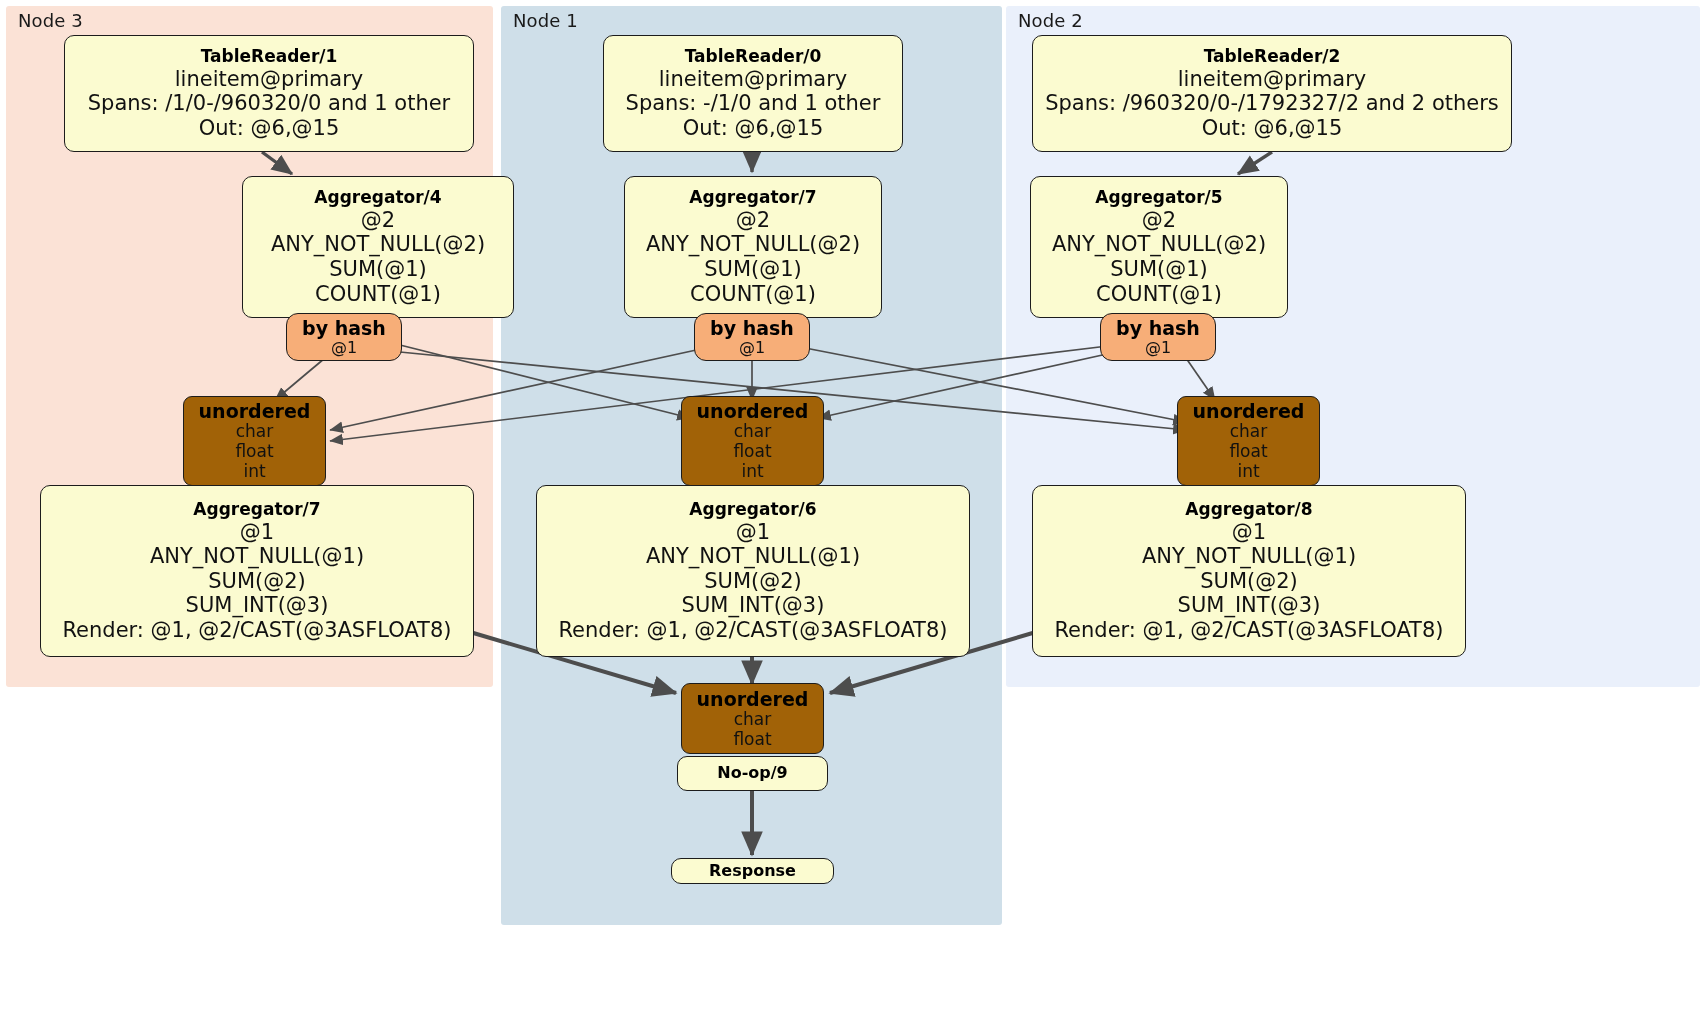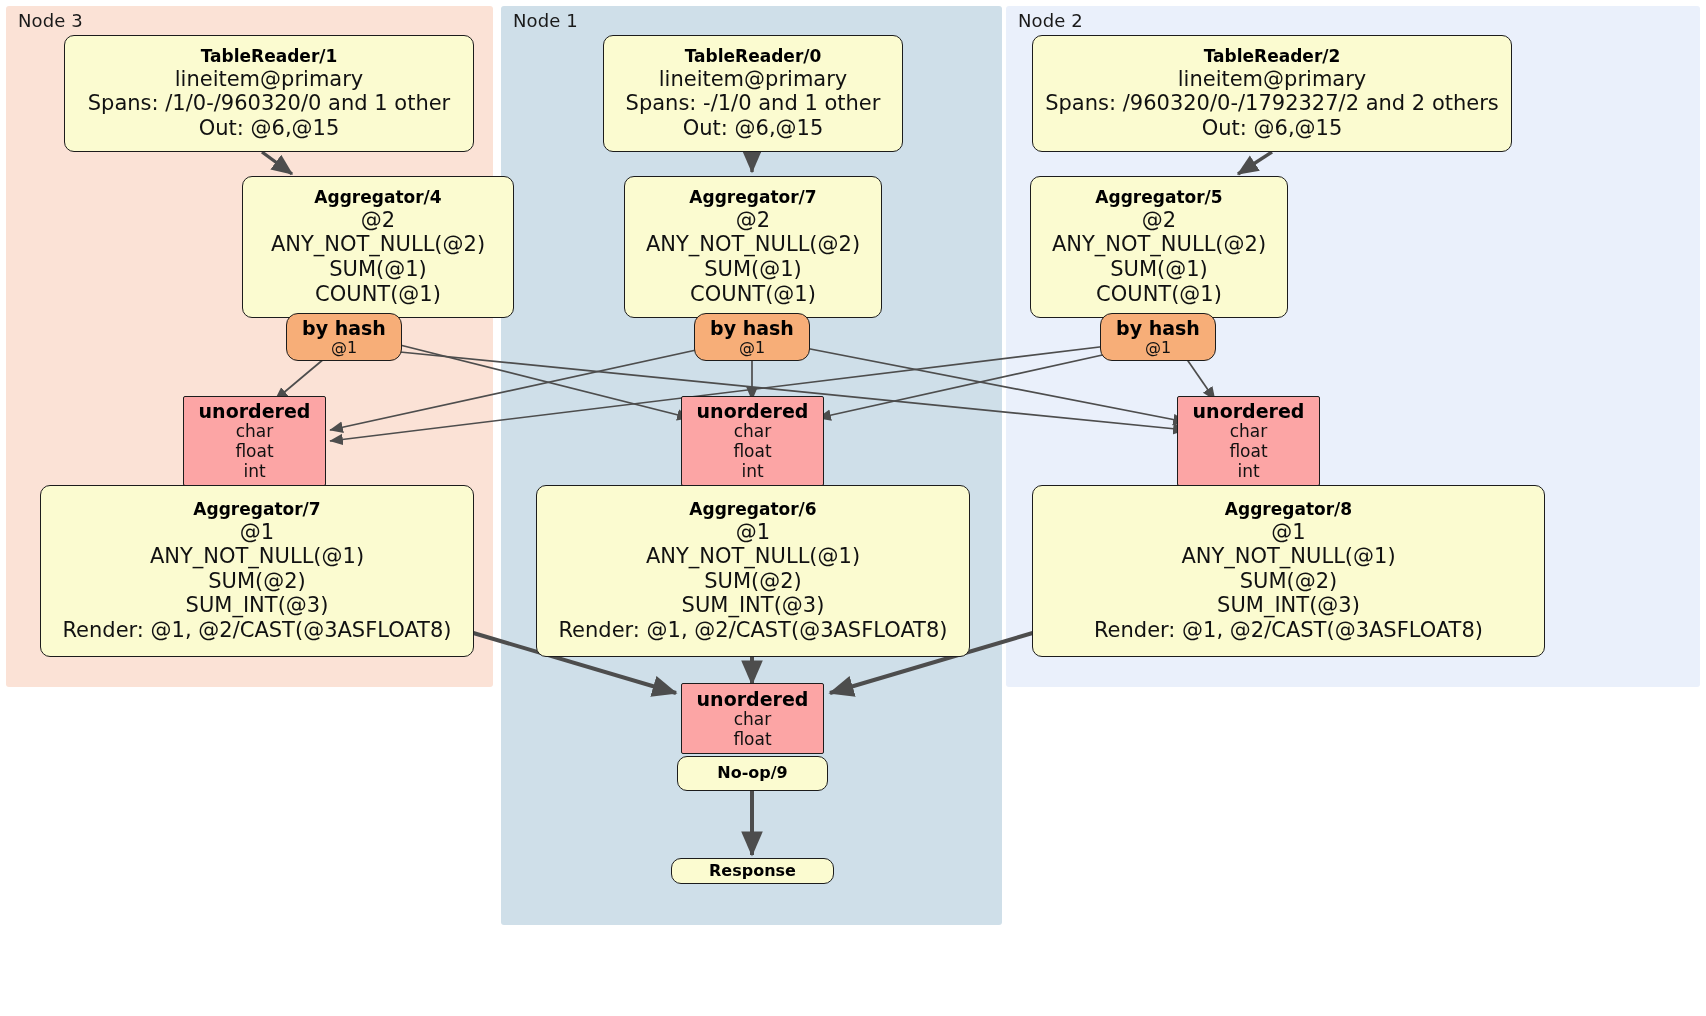--- a/index.html
+++ b/index.html
@@ -77,23 +77,23 @@
     background: #f7ae78;
     border-color: #1c1c1c;
     border-radius: 12px;
     text-align: center;
   }
   .router .ttl { font-size: 19px; }
   .router .ln  { font-size: 16px; }
 
   
   .sync {
-    background: #fca5a5;
+    background: #a16207;
     border-color: #1c1c1c;
-    border-radius: 2px;
+    border-radius: 9px;
   }
   .sync .ttl { font-size: 19px; }
   .sync .ln  { font-size: 17px; }
 </style>
 </head>
 <body>
 
 <div id="canvas">
 
   <div class="node-panel" style="left:6px; top:6px; width:487px; height:681px; background:#fbe2d6;"></div>
@@ -239,21 +239,21 @@
 
   <div class="gbox proc" style="left:536px; top:485px; width:434px; height:172px;">
     <div class="ttl">Aggregator/6</div>
     <div class="ln">@1</div>
     <div class="ln">ANY_NOT_NULL(@1)</div>
     <div class="ln">SUM(@2)</div>
     <div class="ln">SUM_INT(@3)</div>
     <div class="ln">Render: @1, @2/CAST(@3ASFLOAT8)</div>
   </div>
 
-  <div class="gbox proc" style="left:1032px; top:485px; width:513px; height:172px;">
+  <div class="gbox proc" style="left:1032px; top:485px; width:434px; height:172px;">
     <div class="ttl">Aggregator/8</div>
     <div class="ln">@1</div>
     <div class="ln">ANY_NOT_NULL(@1)</div>
     <div class="ln">SUM(@2)</div>
     <div class="ln">SUM_INT(@3)</div>
     <div class="ln">Render: @1, @2/CAST(@3ASFLOAT8)</div>
   </div>
 
   <div class="gbox sync" style="left:681px; top:683px; width:143px; height:71px;">
     <div class="ttl">unordered</div>

